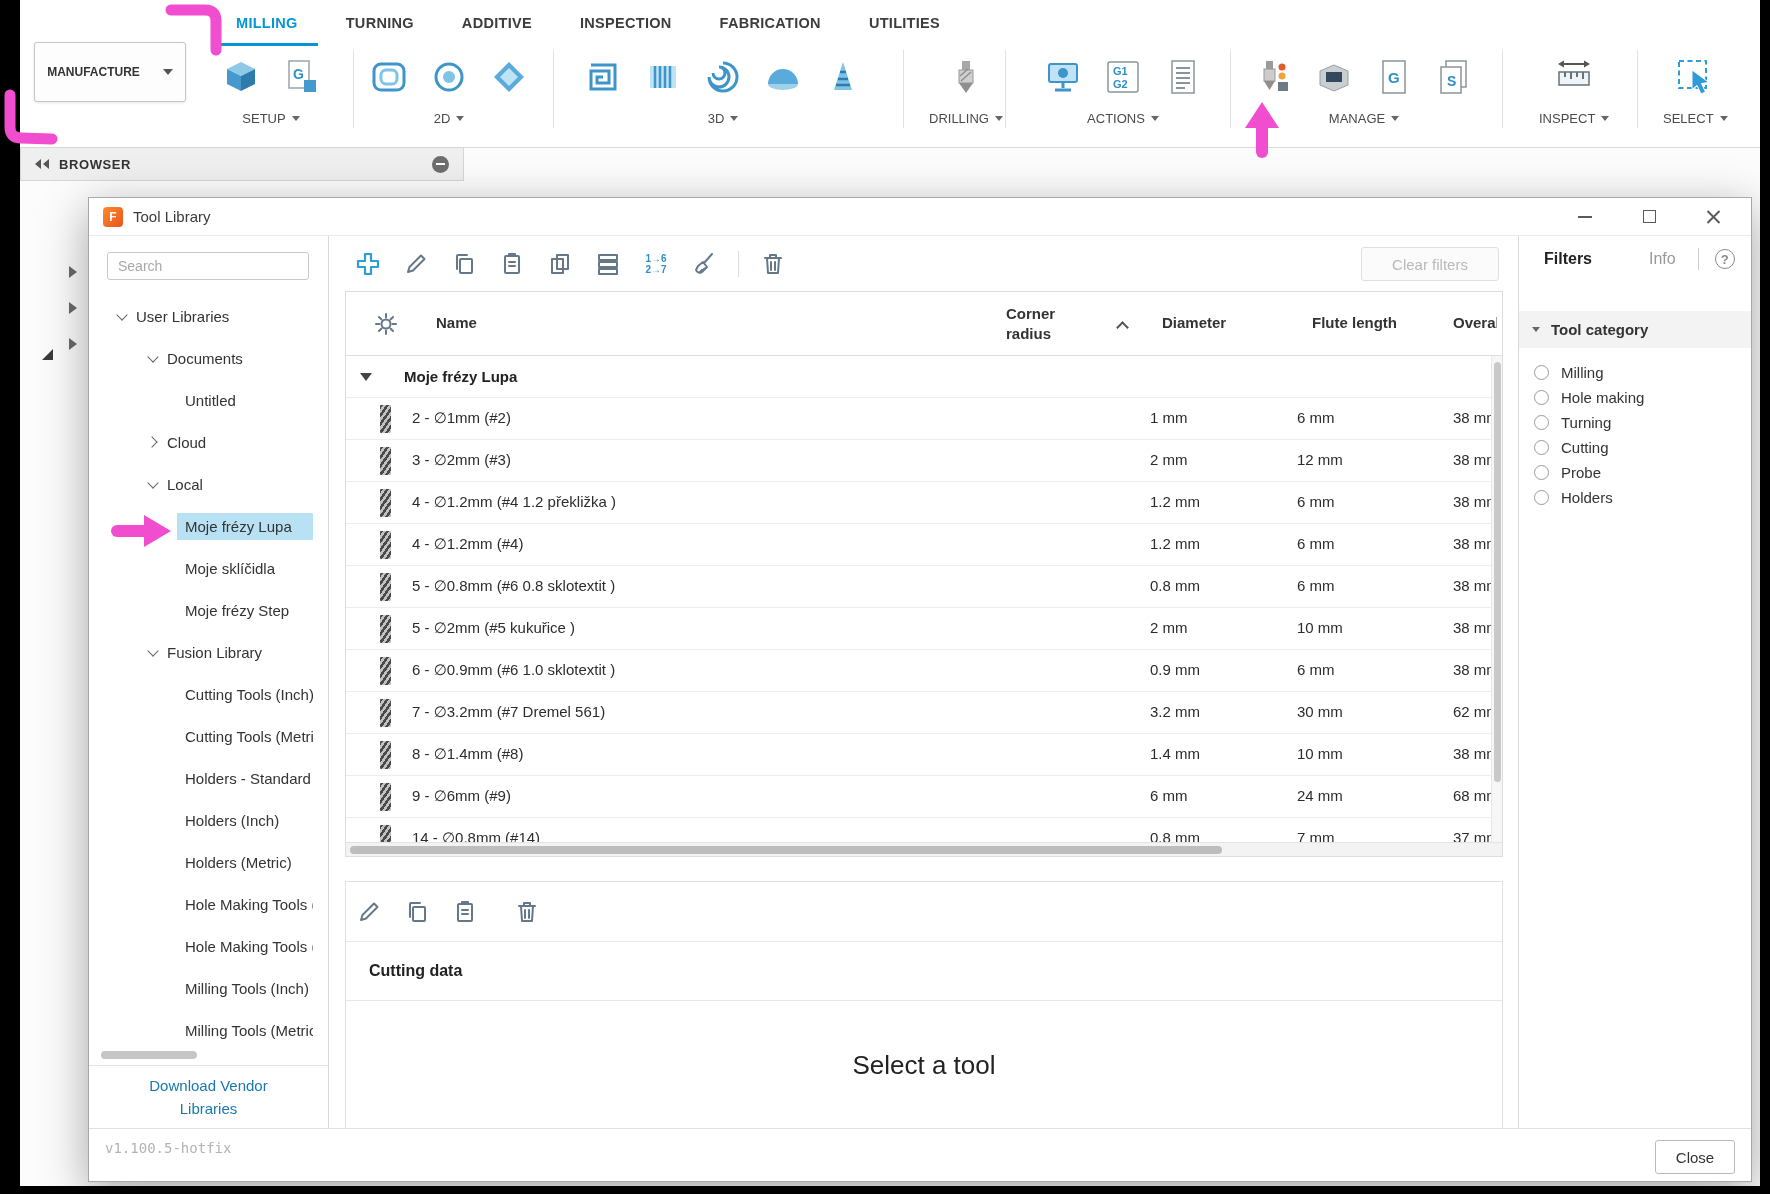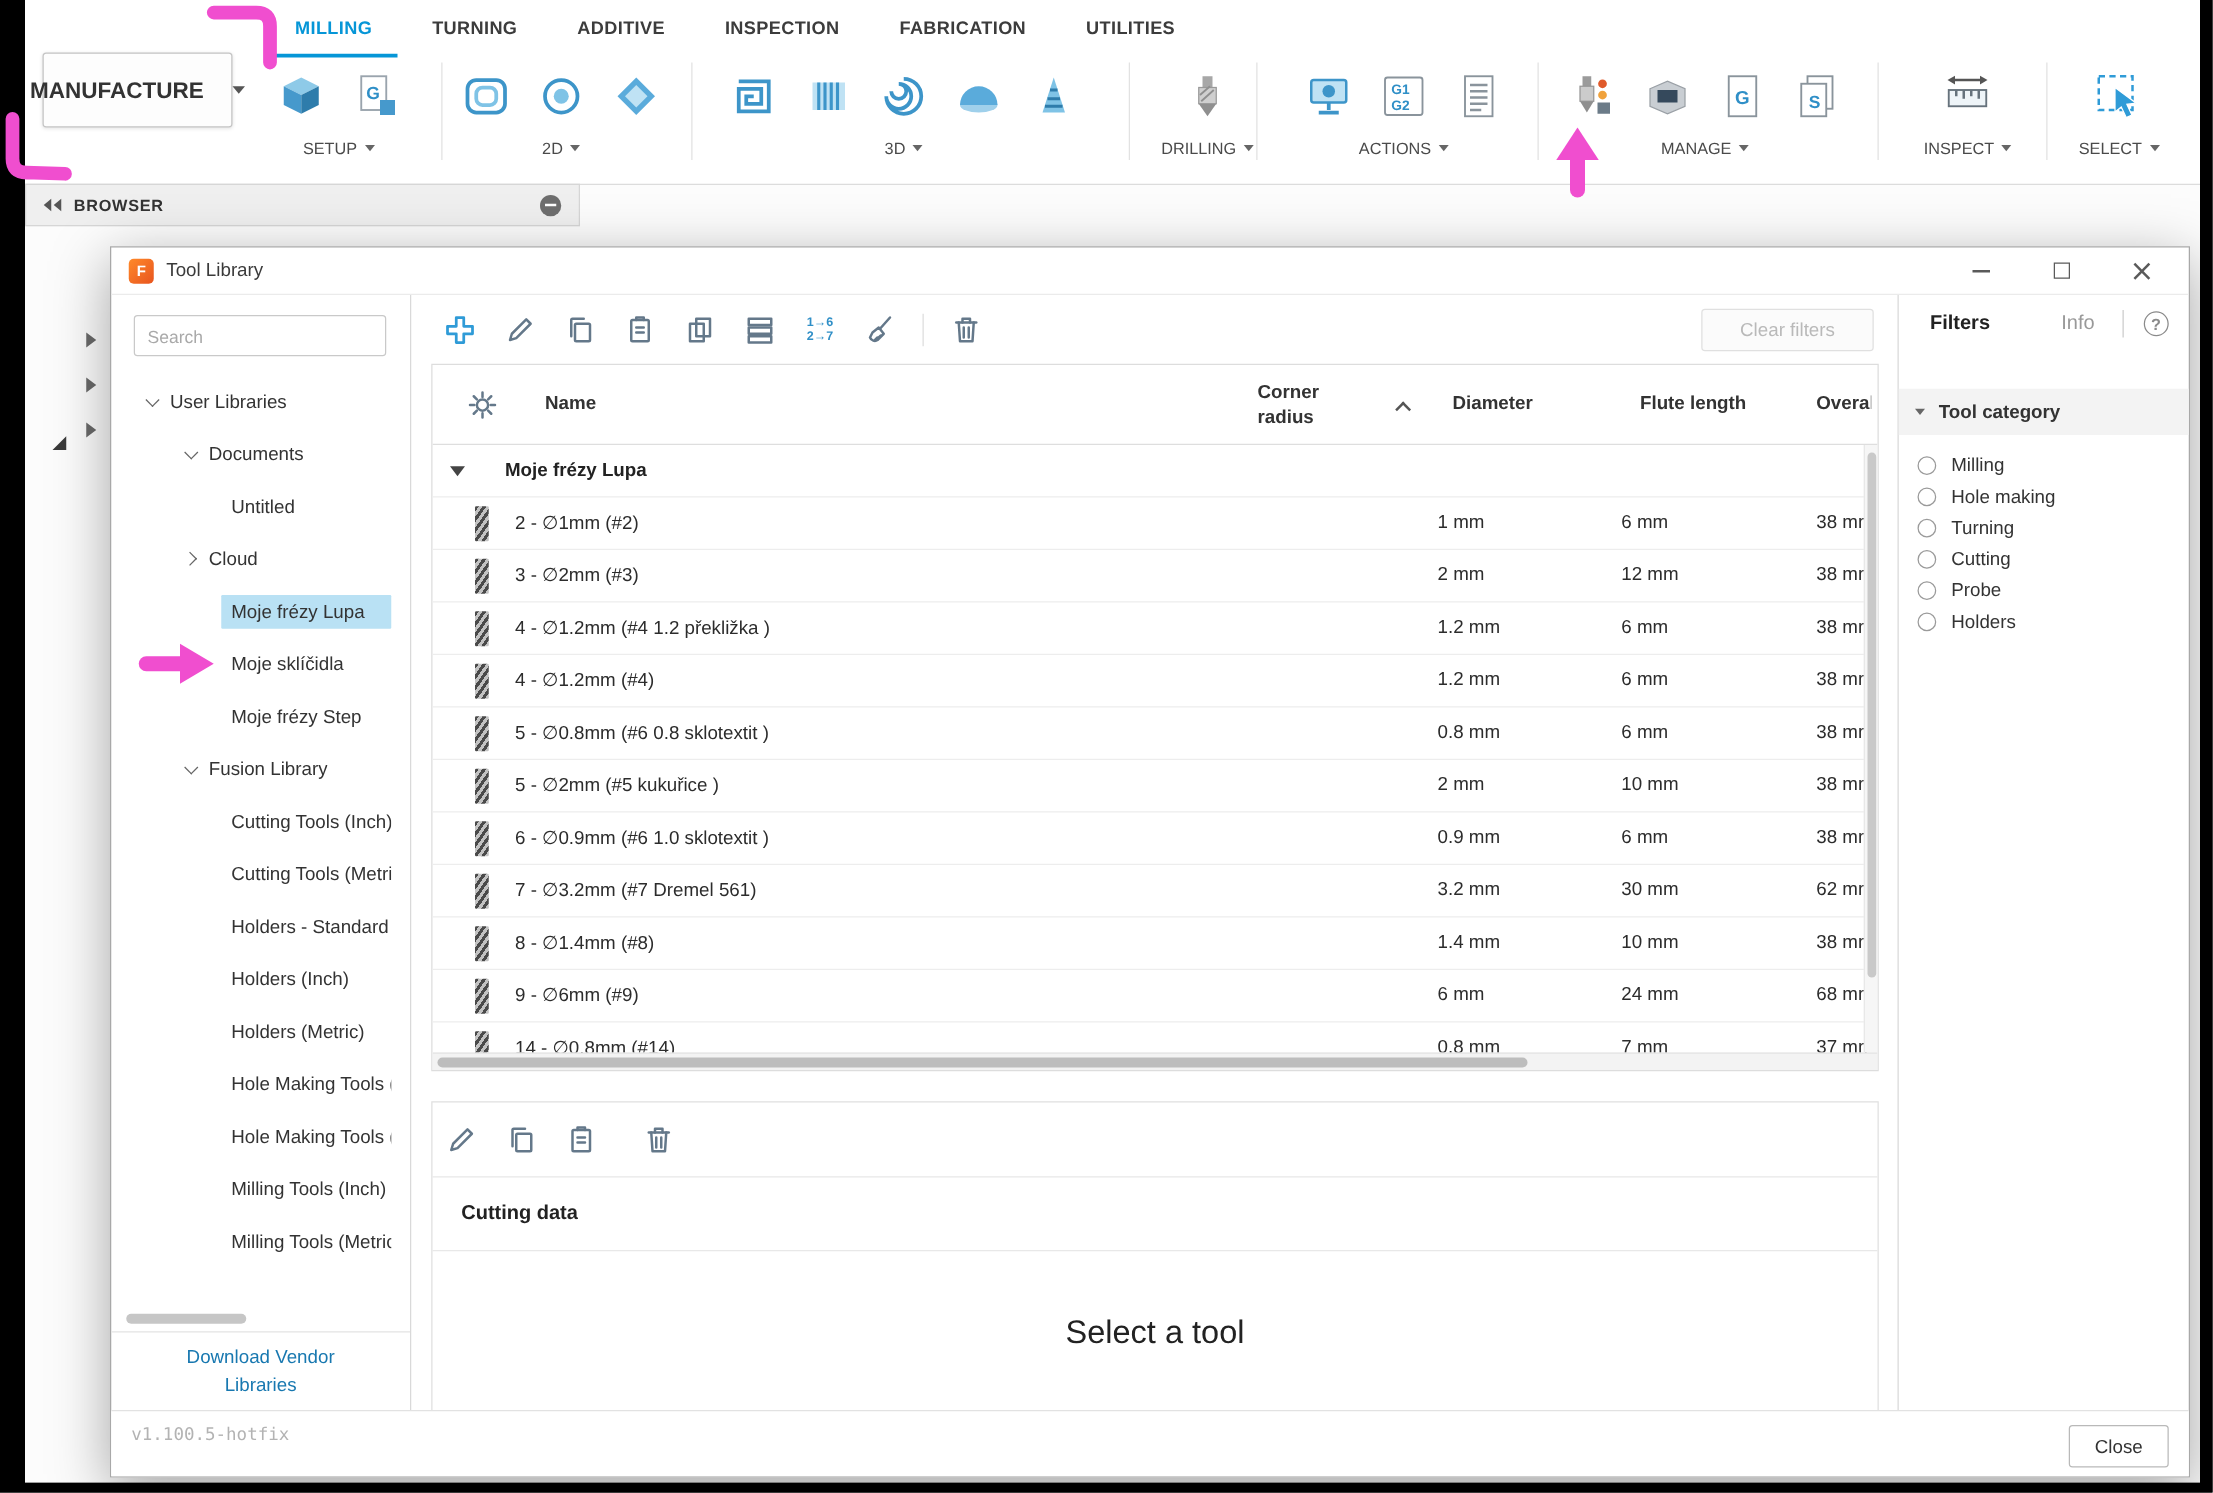--- a/index.html
+++ b/index.html
@@ -1,21 +1,21 @@
 <!DOCTYPE html>
 <html><head>
 <meta charset="utf-8">
 <style>
   *{margin:0;padding:0;box-sizing:border-box}
   html,body{width:1770px;height:1194px;background:#000;font-family:"Liberation Sans",sans-serif;overflow:hidden;position:relative}
   .app{position:absolute;left:20px;top:0;width:1740px;height:1186px;background:#fff;overflow:hidden}
 
   
   .ribbon{position:absolute;left:0;top:0;width:100%;height:148px;background:#fff;border-bottom:1px solid #dcdcdc}
-  .manu{position:absolute;left:14px;top:42px;width:152px;height:60px;border:1px solid #c4c4c4;border-radius:3px;background:#fdfdfd;box-shadow:0 1px 3px rgba(0,0,0,.10);display:flex;align-items:center;justify-content:center;gap:23px;font-size:18px;font-weight:bold;color:#333;cursor:default}
+  .manu{position:absolute;left:14px;top:42px;width:152px;height:60px;border:1px solid #c4c4c4;border-radius:3px;background:#fdfdfd;box-shadow:0 1px 3px rgba(0,0,0,.10);display:flex;align-items:center;justify-content:center;gap:23px;font-size:12px;font-weight:bold;color:#333;cursor:default}
   .caret-down{width:0;height:0;border-left:5px solid transparent;border-right:5px solid transparent;border-top:6px solid #555}
   .caret-sm{width:0;height:0;border-left:4px solid transparent;border-right:4px solid transparent;border-top:5px solid #666}
   .tabs{position:absolute;left:192px;top:0;height:46px;display:flex}
   .tab{padding:0 24px;line-height:46px;font-size:14.5px;font-weight:bold;color:#3c3c3c;letter-spacing:.3px;position:relative}
   .tab.active{color:#0696d7}
   .tab.active::after{content:"";position:absolute;left:4px;right:4px;bottom:0;height:3px;background:#0696d7}
   .rgroup{position:absolute;top:48px;display:flex;flex-direction:column;align-items:center}
   .gicons{display:flex;gap:10px;height:58px;align-items:center}
   .rbtn{width:50px;height:54px;display:flex;align-items:center;justify-content:center;border-radius:3px}
   .glabel{margin-top:5px;font-size:13px;color:#4a4a4a;display:flex;align-items:center;gap:6px}
@@ -399,20 +399,24 @@
           <span class="chev exp"></span>
           <span class="tlabel">Documents</span>
         </div>
       <div class="trow l2">
           <span class="tlabel">Untitled</span>
         </div>
       <div class="trow l1">
           <span class="chev col"></span>
           <span class="tlabel">Cloud</span>
         </div>
+      <div class="trow l1">
+          <span class="chev exp"></span>
+          <span class="tlabel">Local</span>
+        </div>
       <div class="trow l2 sel">
           <span class="tlabel">Moje frézy Lupa</span>
         </div>
       <div class="trow l2">
           <span class="tlabel">Moje sklíčidla</span>
         </div>
       <div class="trow l2">
           <span class="tlabel">Moje frézy Step</span>
         </div>
       <div class="trow l1">

